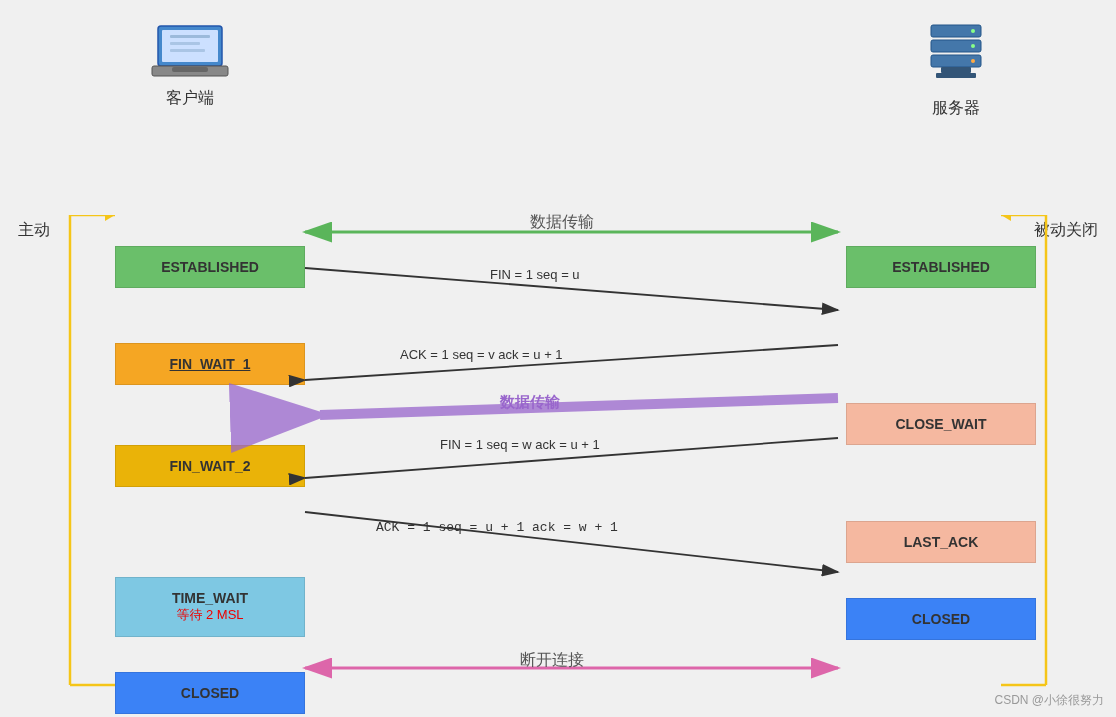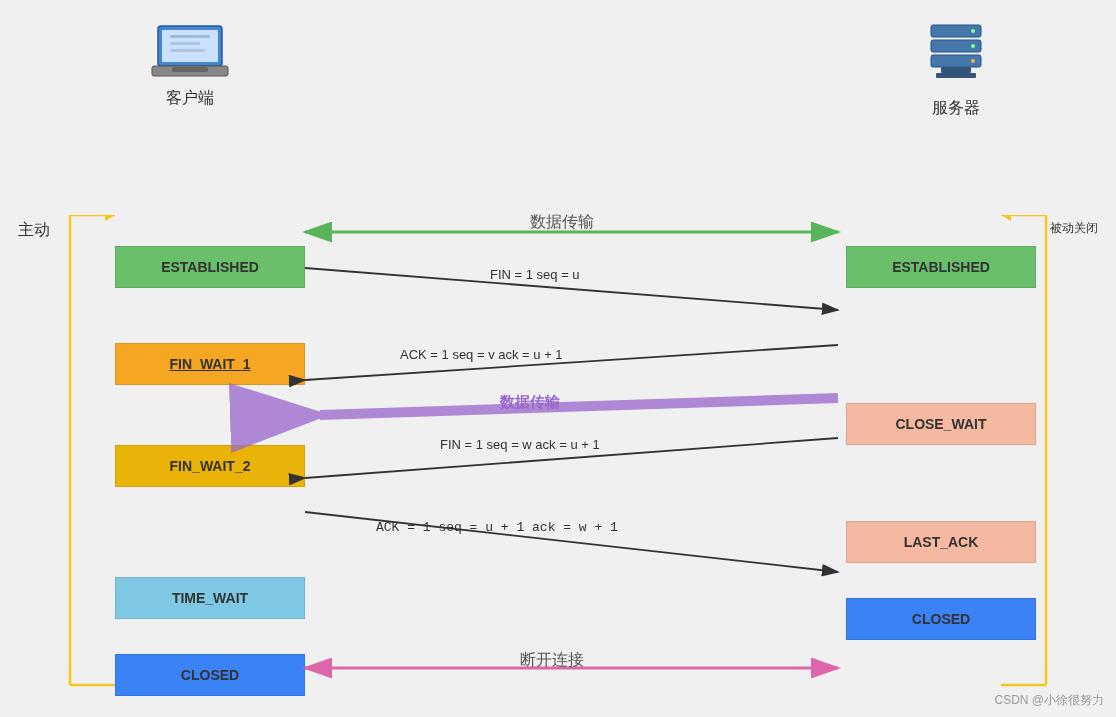--- a/index.html
+++ b/index.html
@@ -26,21 +26,21 @@
       top: 220px;
       font-size: 16px;
       color: #333;
     }
 
     
     .label-beidong {
       position: absolute;
       right: 18px;
       top: 220px;
-      font-size: 12px;
+      font-size: 16px;
       color: #333;
       text-align: right;
     }
 
     
     .client-icon {
       position: absolute;
       left: 130px;
       top: 20px;
       text-align: center;
@@ -208,20 +208,21 @@
     <div class="state-box box-orange" style="margin-top:55px;text-decoration:underline;">
       <span>FIN_WAIT_1</span>
     </div>
 
     <div class="state-box box-yellow" style="margin-top:60px;">
       <span>FIN_WAIT_2</span>
     </div>
 
     <div class="state-box box-blue" style="margin-top:90px;">
       <div>TIME_WAIT</div>
+      <div class="wait-text">等待 2 MSL</div>
     </div>
 
     <div class="state-box box-purple" style="margin-top:35px;">
       <span>CLOSED</span>
     </div>
   </div>
 
   <div class="right-col">
 
     <div class="state-box box-green">

